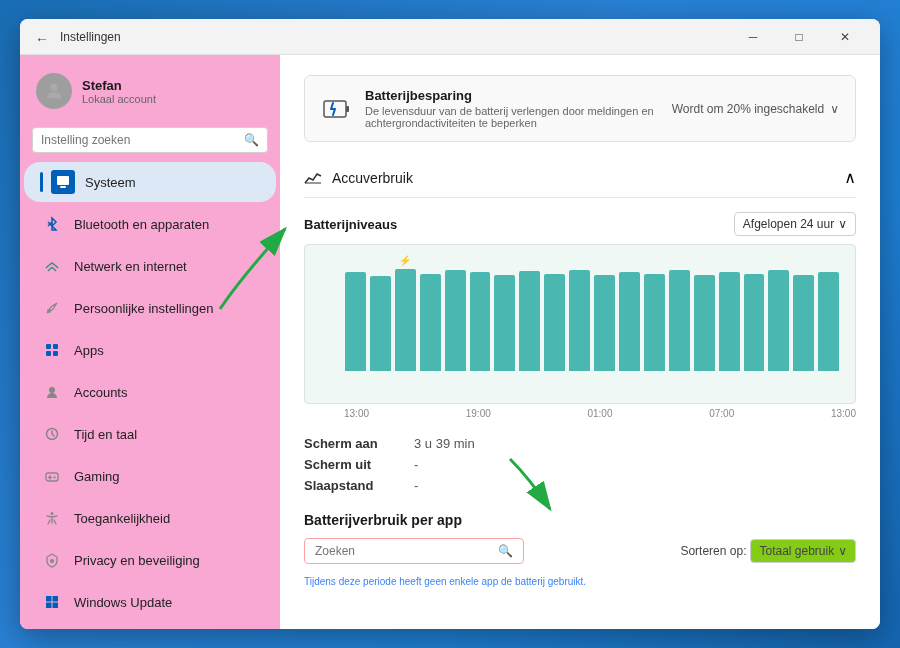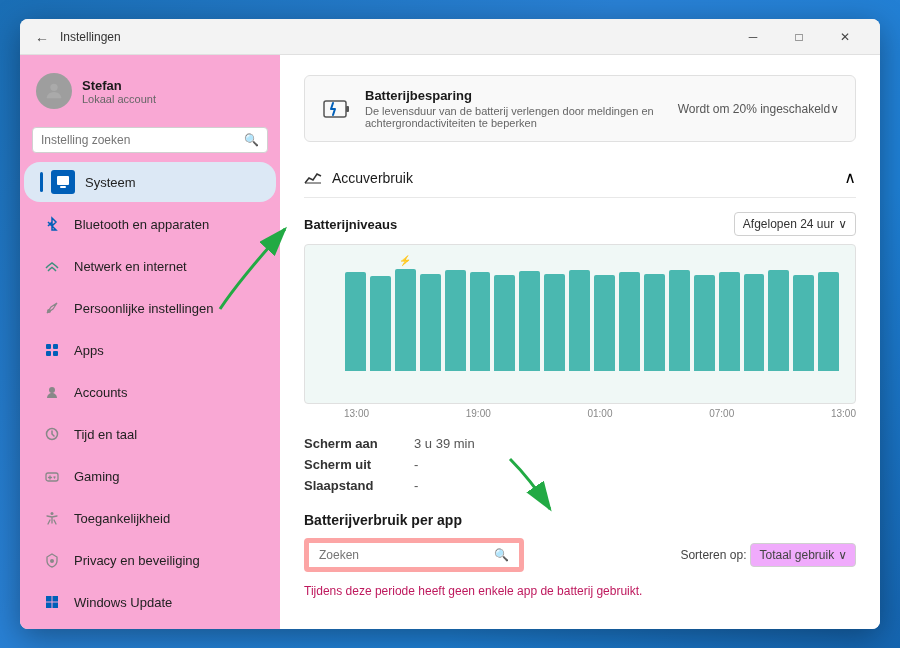--- a/index.html
+++ b/index.html
@@ -196,20 +196,21 @@
     .battery-saver-desc {
       font-size: 11px;
       color: #666;
       margin-top: 2px;
     }
     .battery-saver-status {
       font-size: 12px;
       color: #555;
       display: flex;
       align-items: center;
+      gap: 6px;
       white-space: nowrap;
     }
     
     .section-header {
       display: flex;
       align-items: center;
       justify-content: space-between;
       padding: 10px 0;
       border-bottom: 1px solid #e8e8e8;
       margin-bottom: 14px;
@@ -320,21 +321,21 @@
     .app-search-row {
       display: flex;
       align-items: center;
       justify-content: space-between;
       margin-bottom: 12px;
     }
     .app-search-box {
       display: flex;
       align-items: center;
       background: white;
-      border: 5px solid #fca5a5;
+      border: 1px solid #fca5a5;
       border-radius: 4px;
       padding: 5px 10px;
       width: 220px;
     }
     .app-search-box input {
       border: none;
       outline: none;
       font-size: 12px;
       color: #888;
       flex: 1;
@@ -344,30 +345,30 @@
       display: flex;
       align-items: center;
       gap: 4px;
       font-size: 12px;
       color: #444;
     }
     .sort-dropdown {
       display: flex;
       align-items: center;
       gap: 4px;
-      background: #f0abfc;
+      background: #84cc16;
       border: 1px solid #d0d0d0;
       border-radius: 4px;
       padding: 4px 8px;
       cursor: pointer;
       font-size: 12px;
     }
     .empty-message {
-      font-size: 12px;
-      color: #be185d;
+      font-size: 10px;
+      color: #3b82f6;
       margin-top: 4px;
     }
     .window-wrapper {
       position: relative;
     }
     
     .right-panel::-webkit-scrollbar { width: 8px; }
     .right-panel::-webkit-scrollbar-track { background: #f0f0f0; }
     .right-panel::-webkit-scrollbar-thumb { background: #c0c0c0; border-radius: 4px; }
   </style>

